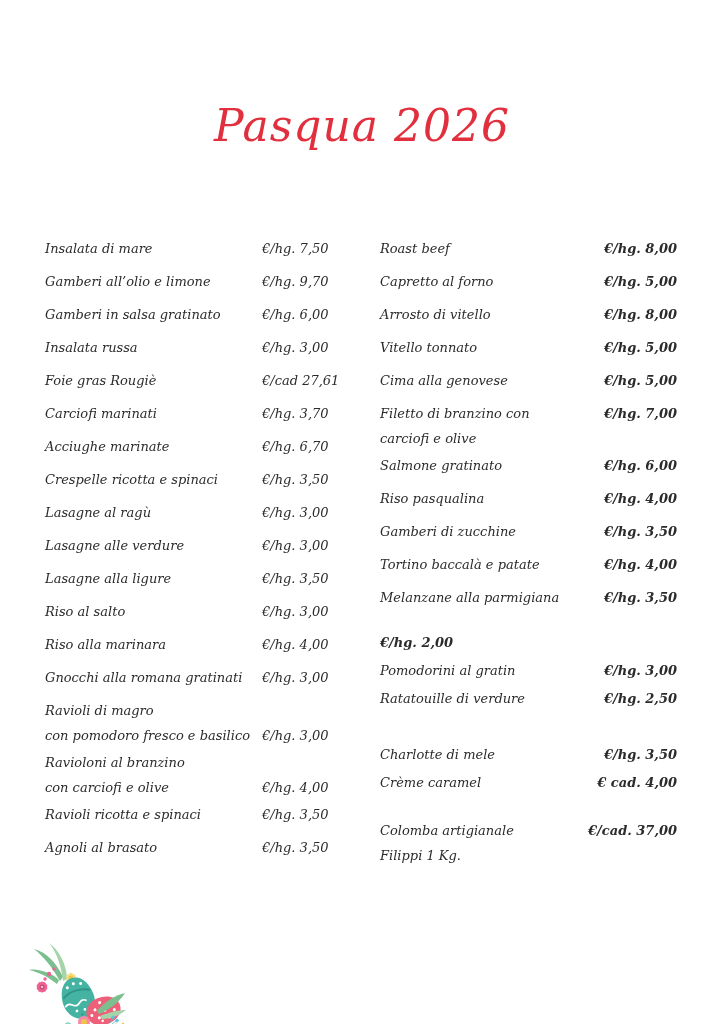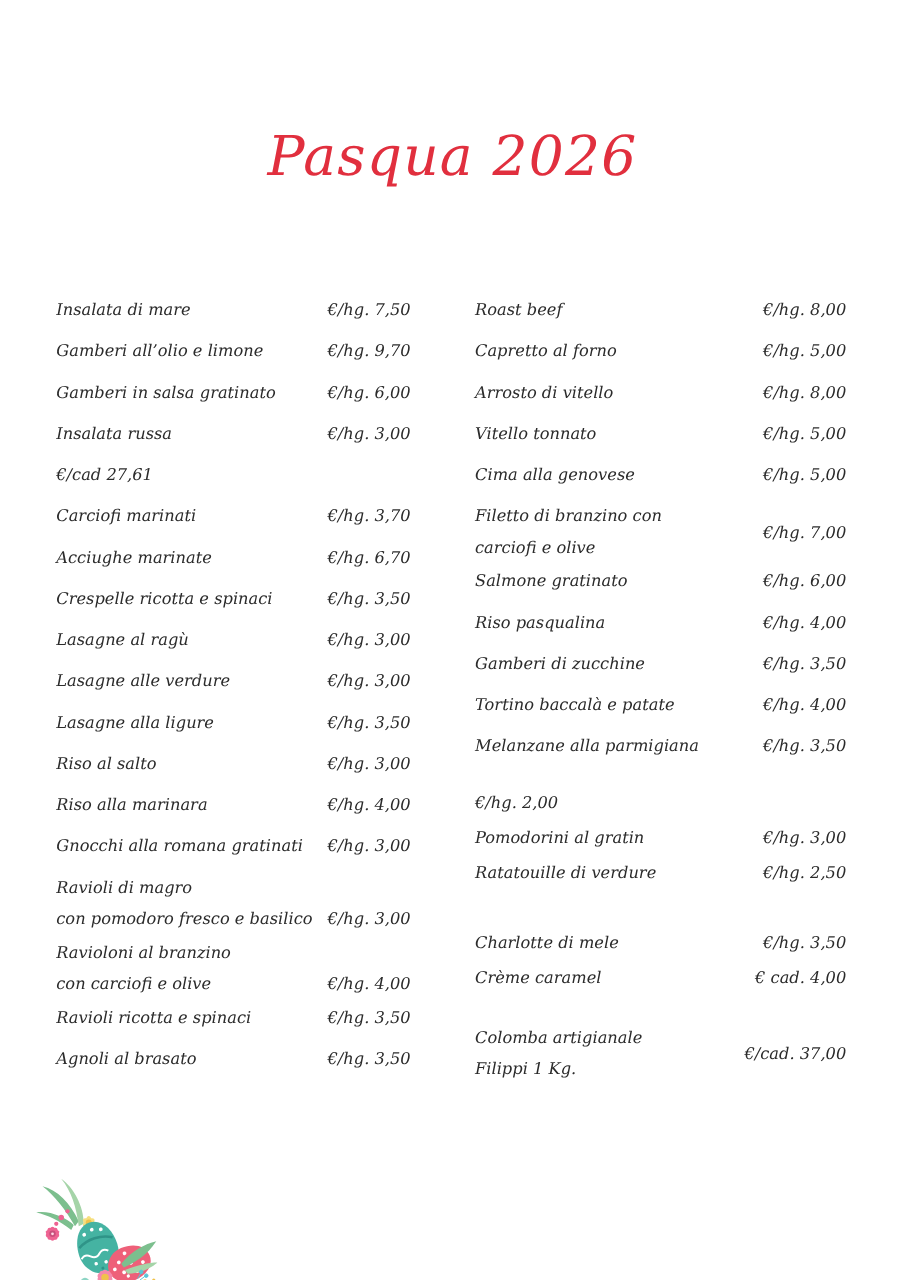--- a/index.html
+++ b/index.html
@@ -44,24 +44,24 @@
   
   #col-left .row {
     display: grid;
     grid-template-columns: minmax(217px, max-content) max-content;
     align-items: end;
   }
   
   #col-right .row {
     display: flex;
     justify-content: space-between;
-    align-items: center;
+    align-items: flex-start;
     gap: 6px;
   }
-  #col-right .row .price { text-align: right; }
+  #col-right .row .price { text-align: right; font-weight: bold; }
 
   
   #col-right .group:nth-of-type(2) { margin-top: 19px; }
   #col-right .group:nth-of-type(3) { margin-top: 30px; }
   #col-right .group:nth-of-type(4) { margin-top: 22px; }
   #col-right .group:nth-of-type(2) .row,
   #col-right .group:nth-of-type(3) .row { margin-bottom: 2px; }
 
   .decoration {
     position: absolute;
@@ -90,20 +90,21 @@
         </div>
         <div class="row">
           <span class="name">Gamberi in salsa gratinato</span>
           <span class="price">€/hg. 6,00</span>
         </div>
         <div class="row">
           <span class="name">Insalata russa</span>
           <span class="price">€/hg. 3,00</span>
         </div>
         <div class="row">
+          <span class="name">Foie gras Rougiè</span>
           <span class="price">€/cad 27,61</span>
         </div>
         <div class="row">
           <span class="name">Carciofi marinati</span>
           <span class="price">€/hg. 3,70</span>
         </div>
         <div class="row">
           <span class="name">Acciughe marinate</span>
           <span class="price">€/hg. 6,70</span>
         </div>

